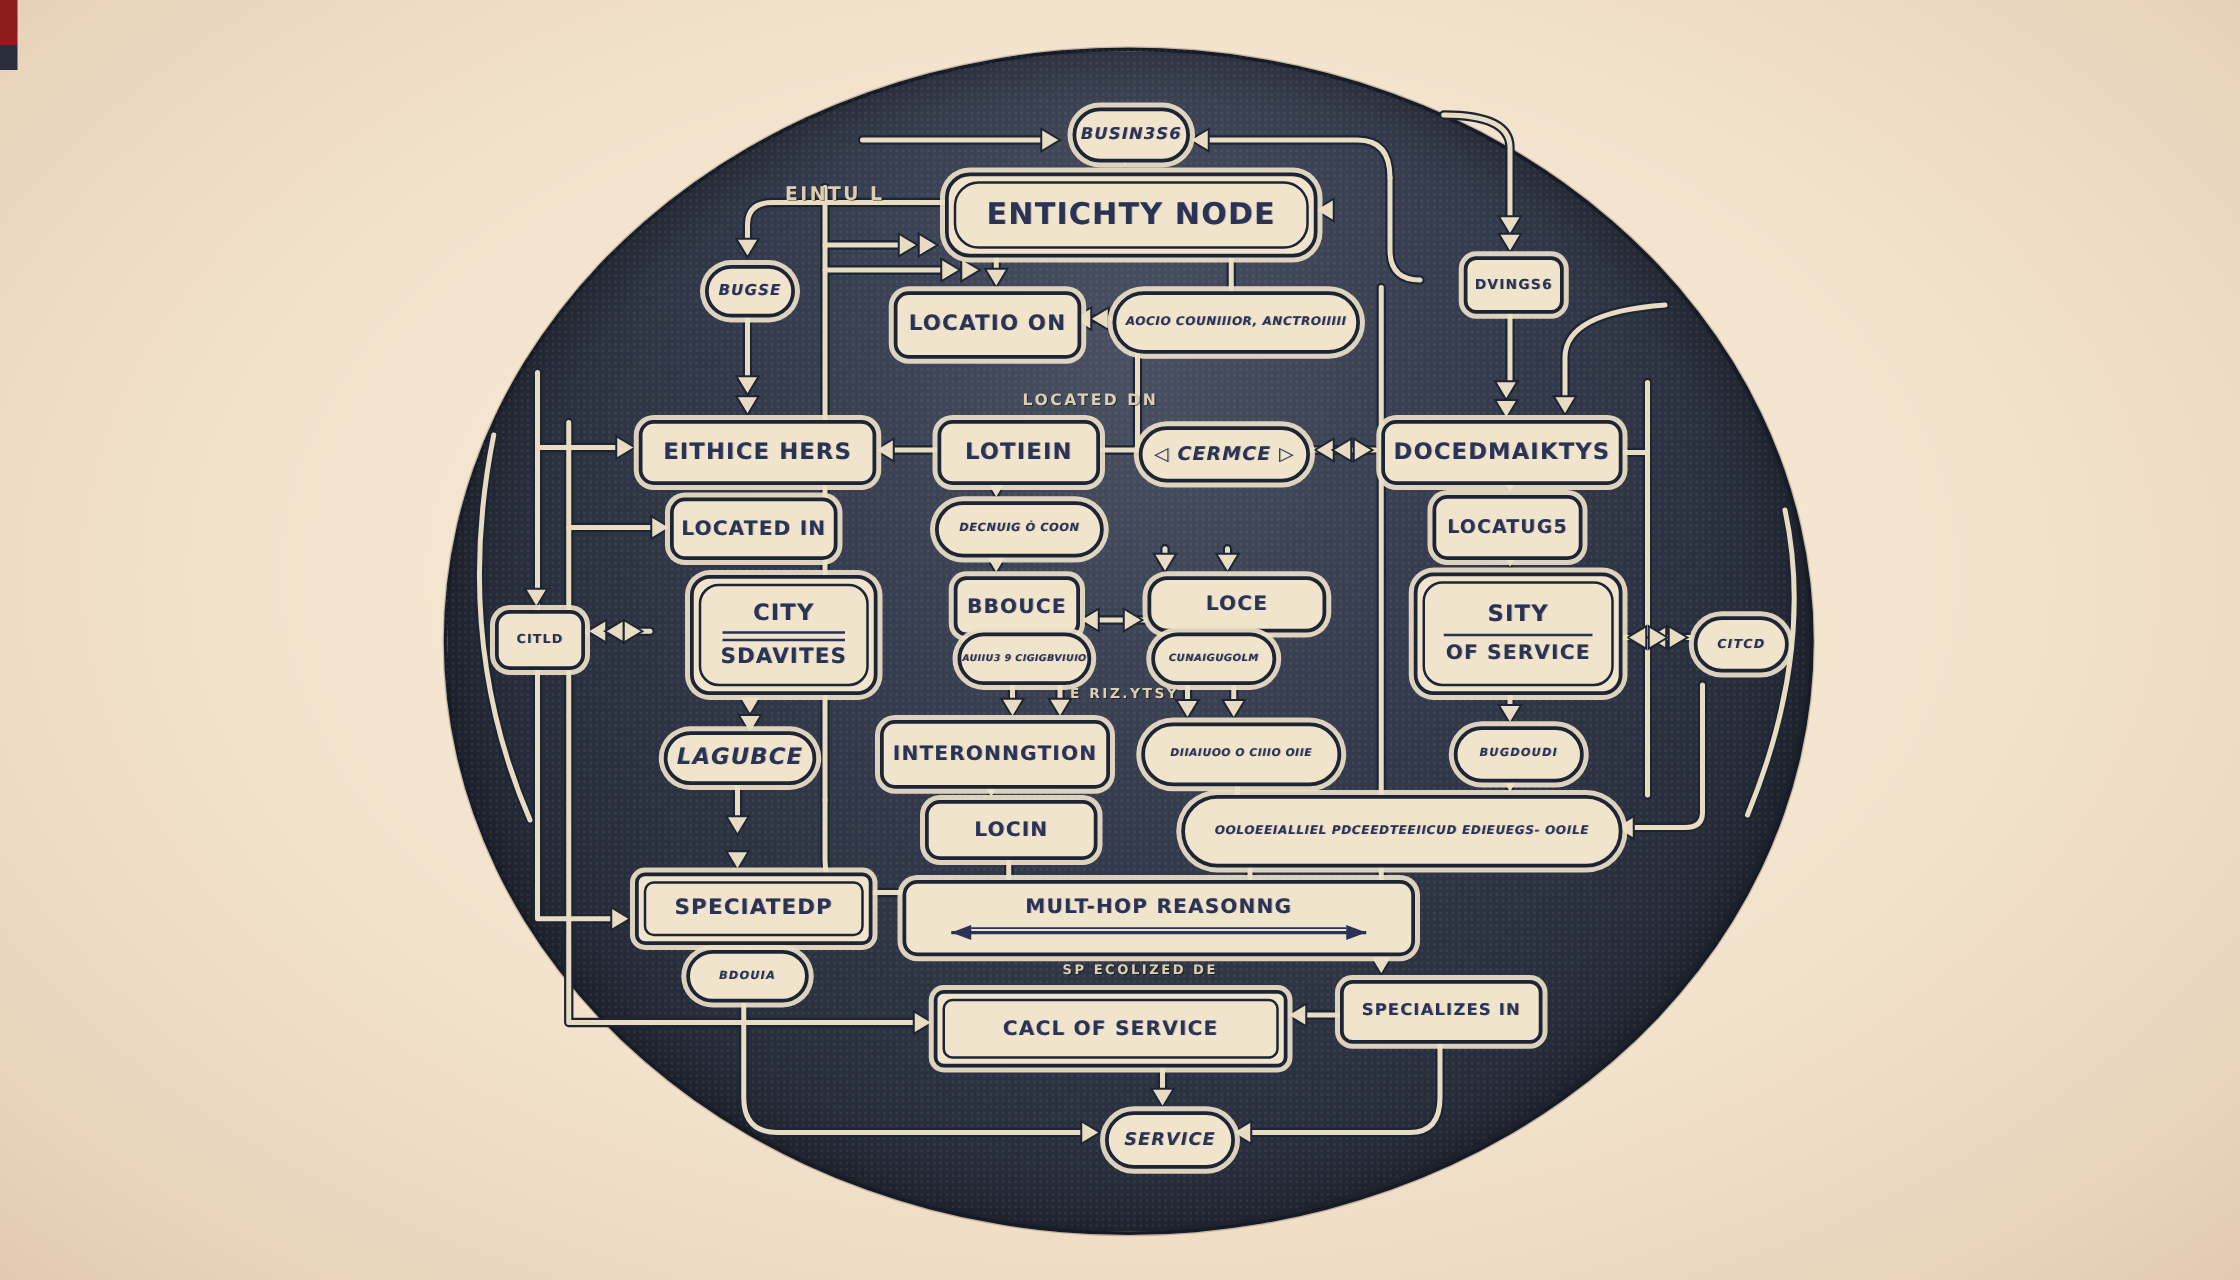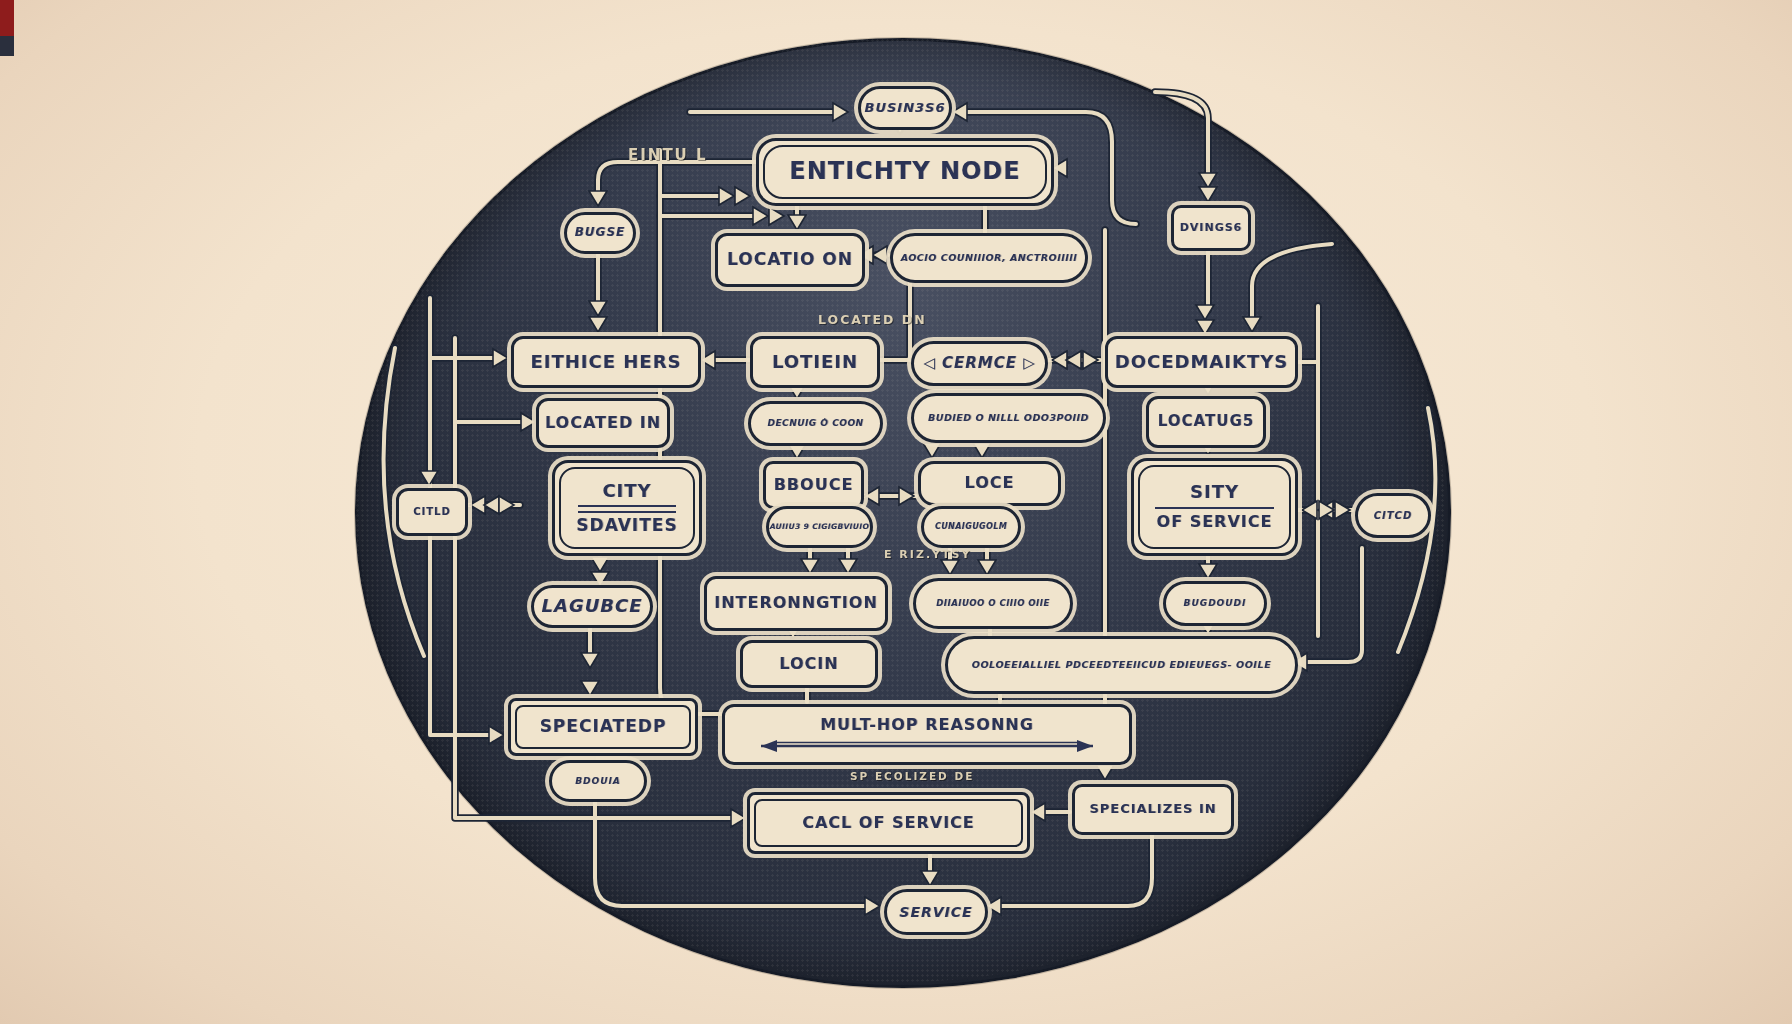--- a/index.html
+++ b/index.html
@@ -240,23 +240,20 @@
   <div class="n" style="left:1105px;top:336px;width:187px;height:46px;font-size:18px;">
       <span>DOCEDMAIKTYS</span>
     </div>
 
   <div class="n" style="left:536px;top:398px;width:128px;height:44px;font-size:16px;">
       <span>LOCATED IN</span>
     </div>
   <div class="n pill" style="left:748px;top:401px;width:129px;height:39px;font-size:9px;letter-spacing:.5px;">
       <span>DECNUIG Ò COON</span>
     </div>
-  <div class="n pill" style="left:911px;top:393px;width:189px;height:44px;font-size:9.5px;letter-spacing:.5px;">
-      <span>BUDIED O NILLL  ODO3POIID</span>
-    </div>
   <div class="n" style="left:1146px;top:396px;width:114px;height:46px;font-size:15px;">
       <span>LOCATUG5</span>
     </div>
 
   <div class="n" style="left:396px;top:488px;width:66px;height:42px;font-size:10px;border-radius:12px;">
       <span>CITLD</span>
     </div>
   <div class="n double" style="left:520px;top:460px;width:144px;height:90px;font-size:18px;margin-left:32px;">
     <span>CITY</span>
     <div class="sep2"></div>
@@ -323,15 +320,15 @@
     </div>
   <div class="n" style="left:1072px;top:784px;width:156px;height:45px;font-size:13px;border-radius:10px;">
       <span>SPECIALIZES IN</span>
     </div>
   <div class="n pill" style="left:884px;top:889px;width:98px;height:40px;font-size:14px;">
       <span>SERVICE</span>
     </div>
 
   <div class="flabel" style="left:628px;top:146px;font-size:15px;">EINTU L</div>
   <div class="flabel" style="left:818px;top:312px;font-size:12.5px;">LOCATED DN</div>
-  <div class="flabel" style="left:856px;top:548px;font-size:11px;margin-left:28px;">E RIZ.YTSY</div>
+  <div class="flabel" style="left:856px;top:548px;font-size:11px;">E RIZ.YTSY</div>
   <div class="flabel" style="left:850px;top:770px;font-size:10.5px;">SP ECOLIZED DE</div>
 </div>
 
 </body></html>

